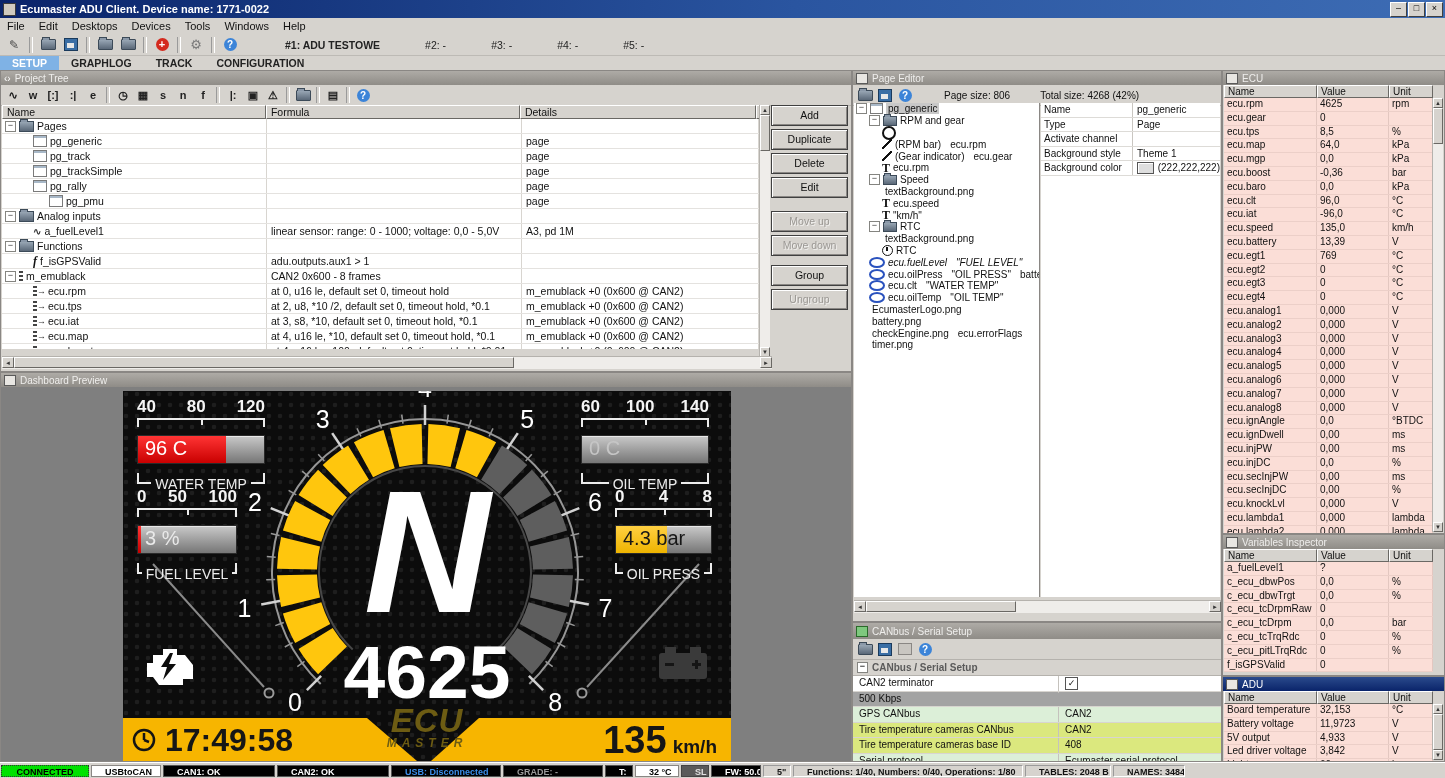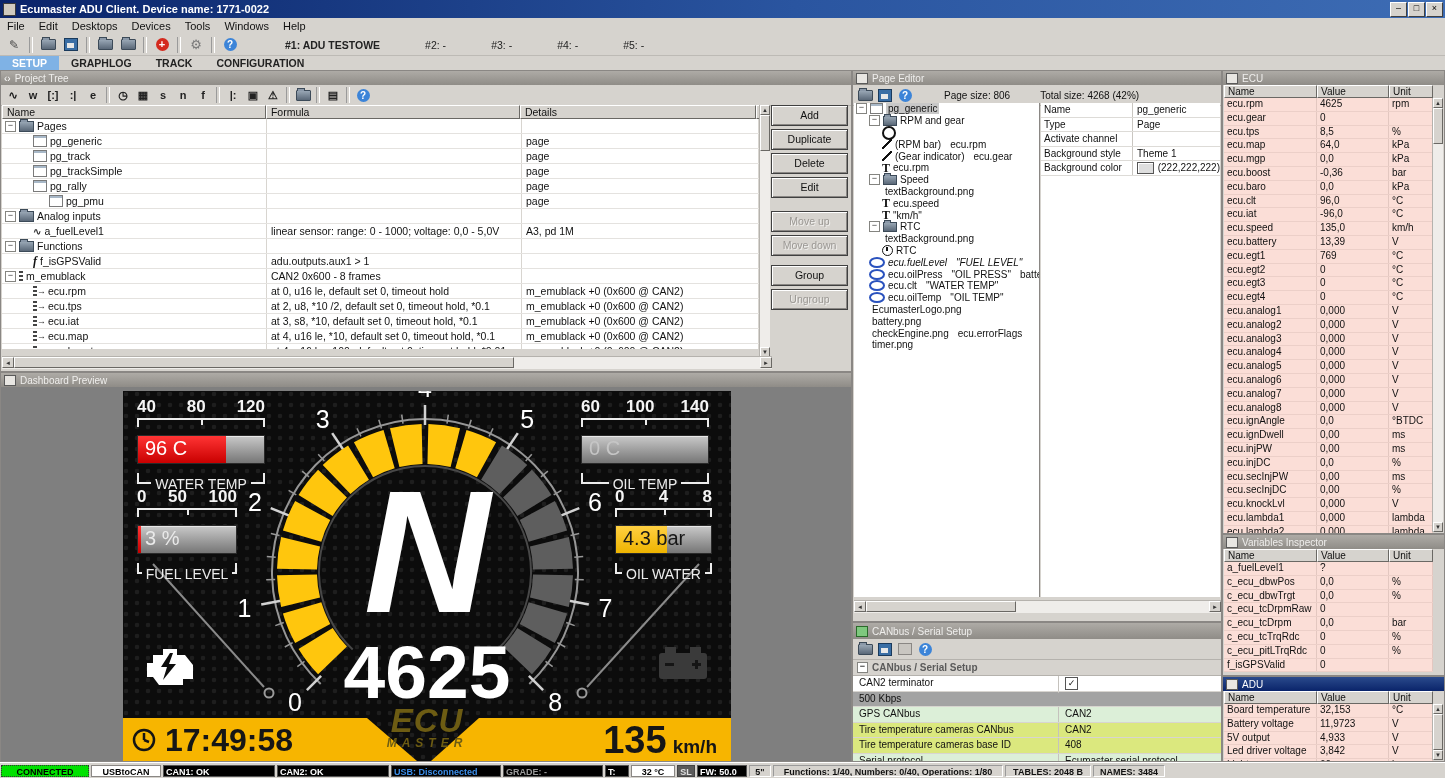--- a/index.html
+++ b/index.html
@@ -98,21 +98,21 @@
   .dt-c{box-sizing:border-box;border-right:1px solid #e3c7c0;font-size:10px;line-height:12px;padding-left:3px;white-space:nowrap;overflow:hidden;color:#111;}
   
   .cb-group{height:15px;display:flex;align-items:center;gap:4px;padding-left:4px;border-bottom:1px solid #b5b2ad;background:#d6d3ce;font-size:10px;font-weight:bold;color:#5a5a5a;}
   #cb-rows{background:#fff;}
   .cb-row{display:flex;height:14.5px;border-bottom:1px solid #d8d5d0;}
   .cb-l{width:206px;box-sizing:border-box;border-right:1px solid #c5c2bd;padding-left:6px;font-size:10px;line-height:14px;color:#111;white-space:nowrap;overflow:hidden;}
   .cb-v{flex:1;padding-left:6px;font-size:10px;line-height:14px;color:#111;display:flex;align-items:center;}
   .cb{width:11px;height:11px;background:#fff;border:1px solid #555;font-size:9px;line-height:10px;text-align:center;color:#111;}
   
   .sbar{left:0;top:762px;width:1445px;height:16px;background:#d6d3ce;border-top:1px solid #fff;display:flex;align-items:center;gap:2px;padding-left:1px;box-sizing:border-box;font-size:9px;font-weight:bold;}
-  .seg{height:12px;line-height:12px;box-sizing:border-box;padding:0 2px;white-space:nowrap;overflow:hidden;text-align:center;}
+  .seg{height:12px;line-height:12px;box-sizing:border-box;padding:0 13px;white-space:nowrap;overflow:hidden;text-align:center;}
   .s-green{background:#00e100;color:#000;border:1px dotted #333;}
   .s-white{background:#fff;color:#000;border:1px solid #8a8784;}
   .s-black{background:#000;color:#fff;border:1px solid #555;text-align:left;}
   .s-black-blue{background:#000;color:#3b8eea;border:1px solid #555;text-align:left;}
   .s-black-dim{background:#000;color:#9a9a9a;border:1px solid #555;text-align:left;}
   .s-gray{background:#5a5a5a;color:#e0e0e0;border:1px solid #444;}
   .s-plain{background:transparent;color:#111;border:1px solid;border-color:#9a9a9a #fff #fff #9a9a9a;}
   
   #dash-panel{background:#7f7f7f;}
   #dash-canvas{position:absolute;left:122px;top:18px;width:608px;height:370px;background-color:#0c0c0c;background-image:radial-gradient(circle at 3px 3px,#1e1e1e 2px,transparent 2.6px);background-size:11px 11px;overflow:hidden;}
@@ -565,21 +565,21 @@
             <i class="tl"></i>
             <i class="tm"></i>
             <i class="tr"></i>
           </div>
         <div class="dbar">
           <div class="dfill yellow" id="op-fill" style="width: 54%;"></div>
           <span class="dval" style="color:#161616;">4.3 bar</span>
         </div>
         <div class="cap">
             <i class="cl"></i>
-            <span class="ct">OIL WATER</span>
+            <span class="ct">OIL PRESS</span>
             <i class="cr"></i>
           </div>
       </div>
 
       <div class="gearN">N</div>
       <div class="rpmv">4625</div>
 
       <svg class="abs" style="left:16px;top:252px;" width="58" height="46" viewBox="0 0 58 46">
         <path fill="#fff" d="M14 12 h10 v-6 h14 v6 h8 l8 10 v14 h-10 v6 H20 l-6 -8 h-6 v-14 h6 z"></path>
         <polygon fill="#0c0c0c" points="31,10 22,24 28,24 24,37 37,21 30,21 34,10"></polygon>

